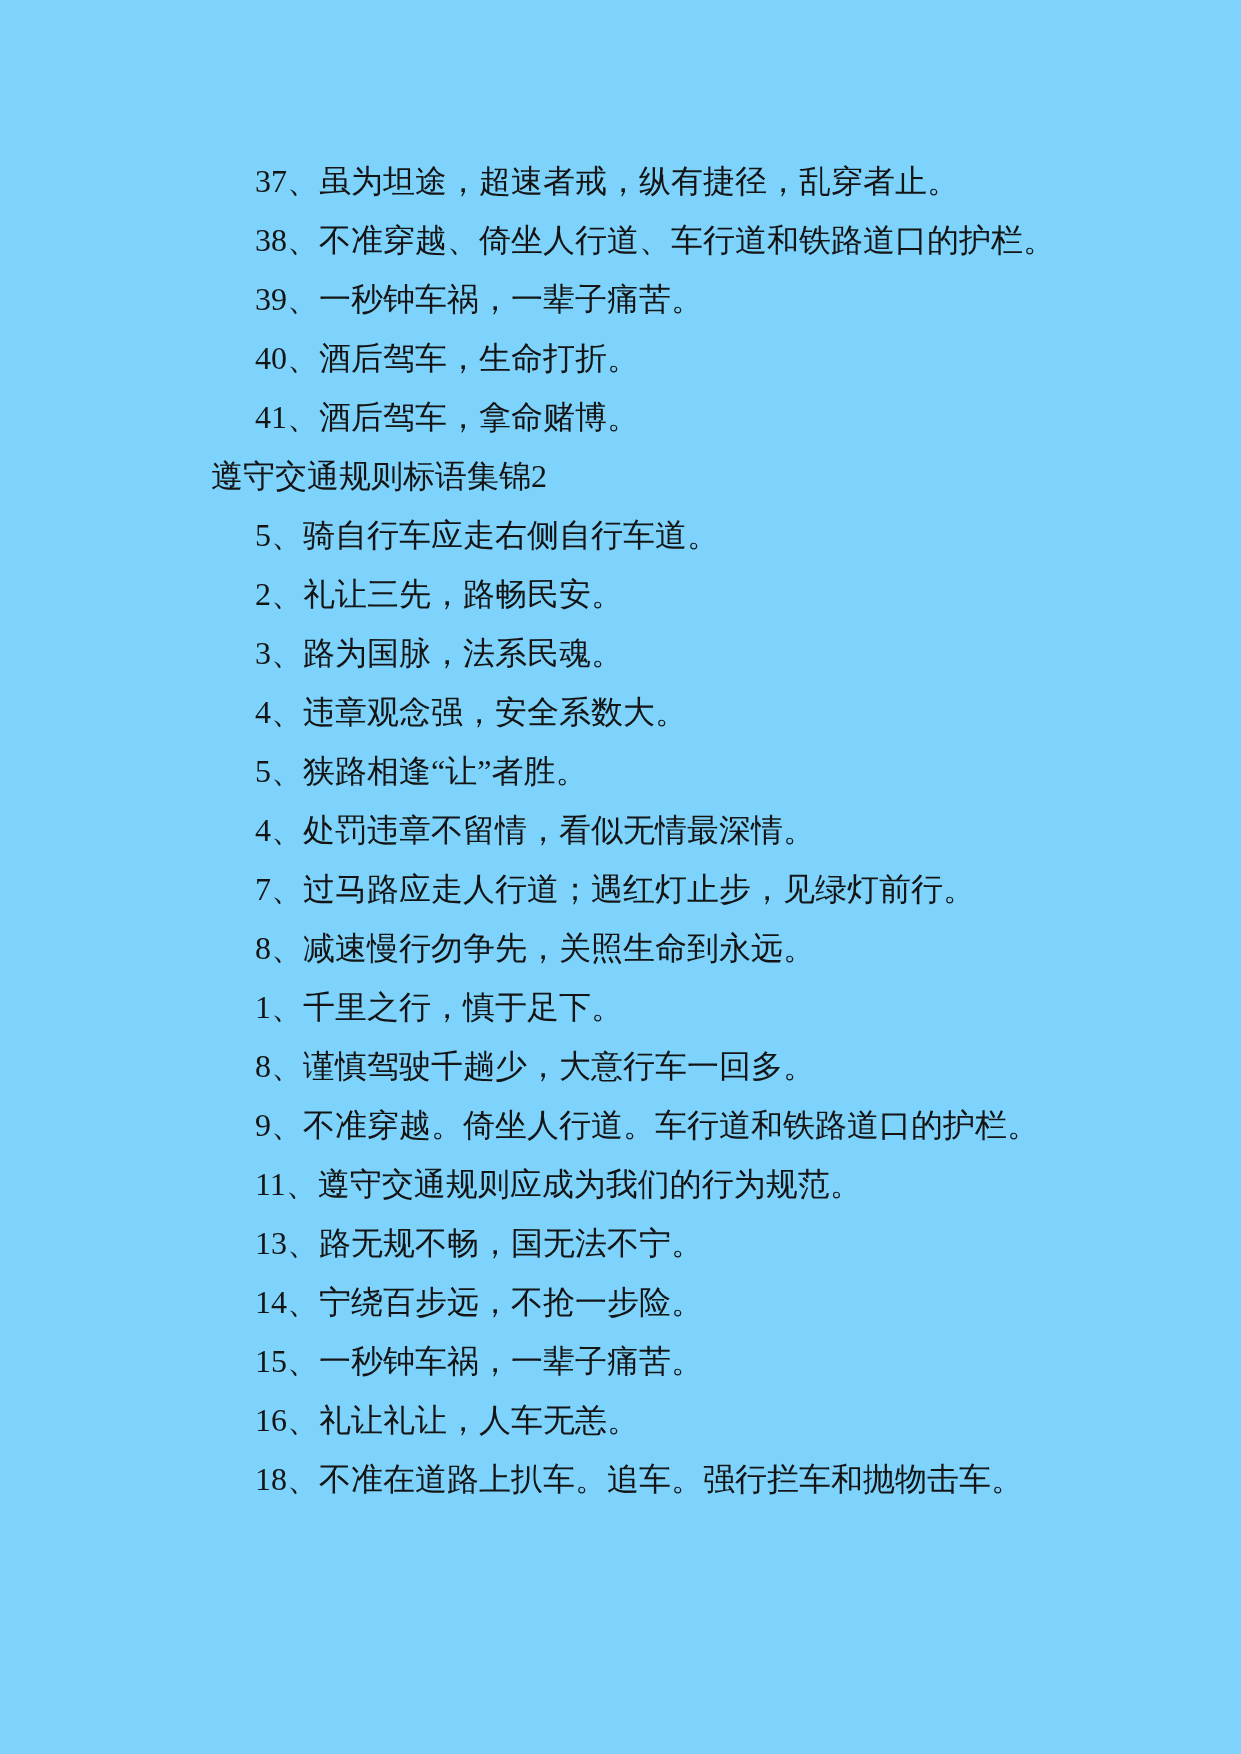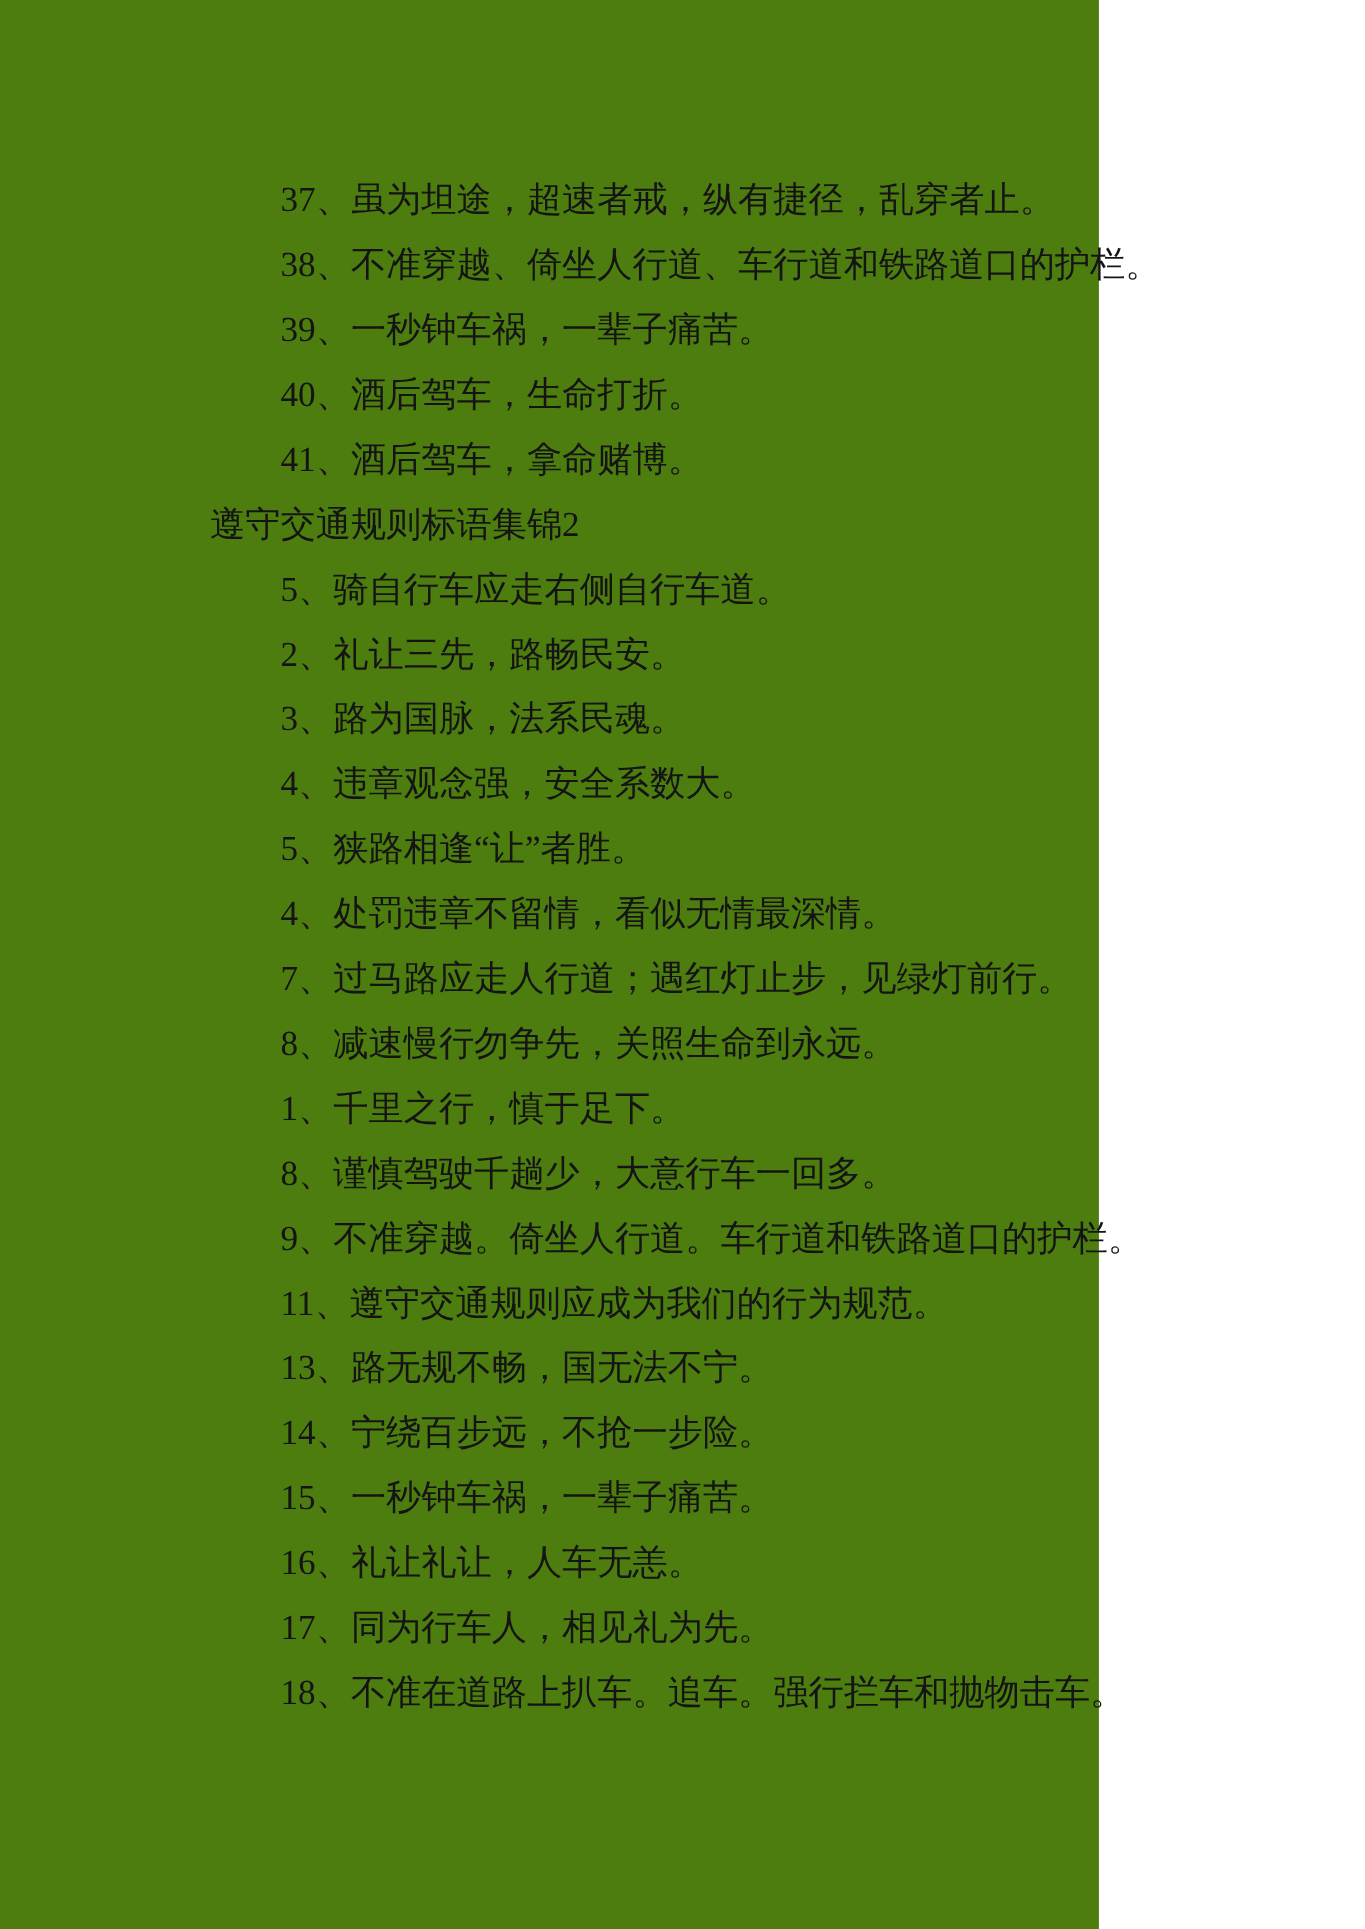--- a/index.html
+++ b/index.html
@@ -9,37 +9,38 @@
   }
   body {
     width: 1241px;
     height: 1754px;
     font-family: "Liberation Serif", "DejaVu Serif", serif;
     color: #141414;
     overflow: hidden;
   }
   .page {
     box-sizing: border-box;
-    width: 999px;
+    width: 1241px;
     height: 1754px;
-    background: #4d7c0f;
+    background: #7dd3fc;
     padding: 152px 70px 0 191px;
   }
   .doc-line {
     margin: 0;
     font-size: 32px;
     line-height: 59px;
     white-space: nowrap;
     font-weight: 400;
   }
   .doc-line.item {
     padding-left: 64px; 
   }
   .doc-line.heading {
     padding-left: 0;
+    margin-left: 20px;
   }
 </style>
 </head>
 <body>
 
 <div class="page">
 
   <p class="doc-line item">37、虽为坦途，超速者戒，纵有捷径，乱穿者止。</p>
   <p class="doc-line item">38、不准穿越、倚坐人行道、车行道和铁路道口的护栏。</p>
   <p class="doc-line item">39、一秒钟车祸，一辈子痛苦。</p>
@@ -57,16 +58,15 @@
   <p class="doc-line item">7、过马路应走人行道；遇红灯止步，见绿灯前行。</p>
   <p class="doc-line item">8、减速慢行勿争先，关照生命到永远。</p>
   <p class="doc-line item">1、千里之行，慎于足下。</p>
   <p class="doc-line item">8、谨慎驾驶千趟少，大意行车一回多。</p>
   <p class="doc-line item">9、不准穿越。倚坐人行道。车行道和铁路道口的护栏。</p>
   <p class="doc-line item">11、遵守交通规则应成为我们的行为规范。</p>
   <p class="doc-line item">13、路无规不畅，国无法不宁。</p>
   <p class="doc-line item">14、宁绕百步远，不抢一步险。</p>
   <p class="doc-line item">15、一秒钟车祸，一辈子痛苦。</p>
   <p class="doc-line item">16、礼让礼让，人车无恙。</p>
-  <p class="doc-line item">17、同为行车人，相见礼为先。</p>
   <p class="doc-line item">18、不准在道路上扒车。追车。强行拦车和抛物击车。</p>
 
 </div>
 
 </body></html>

